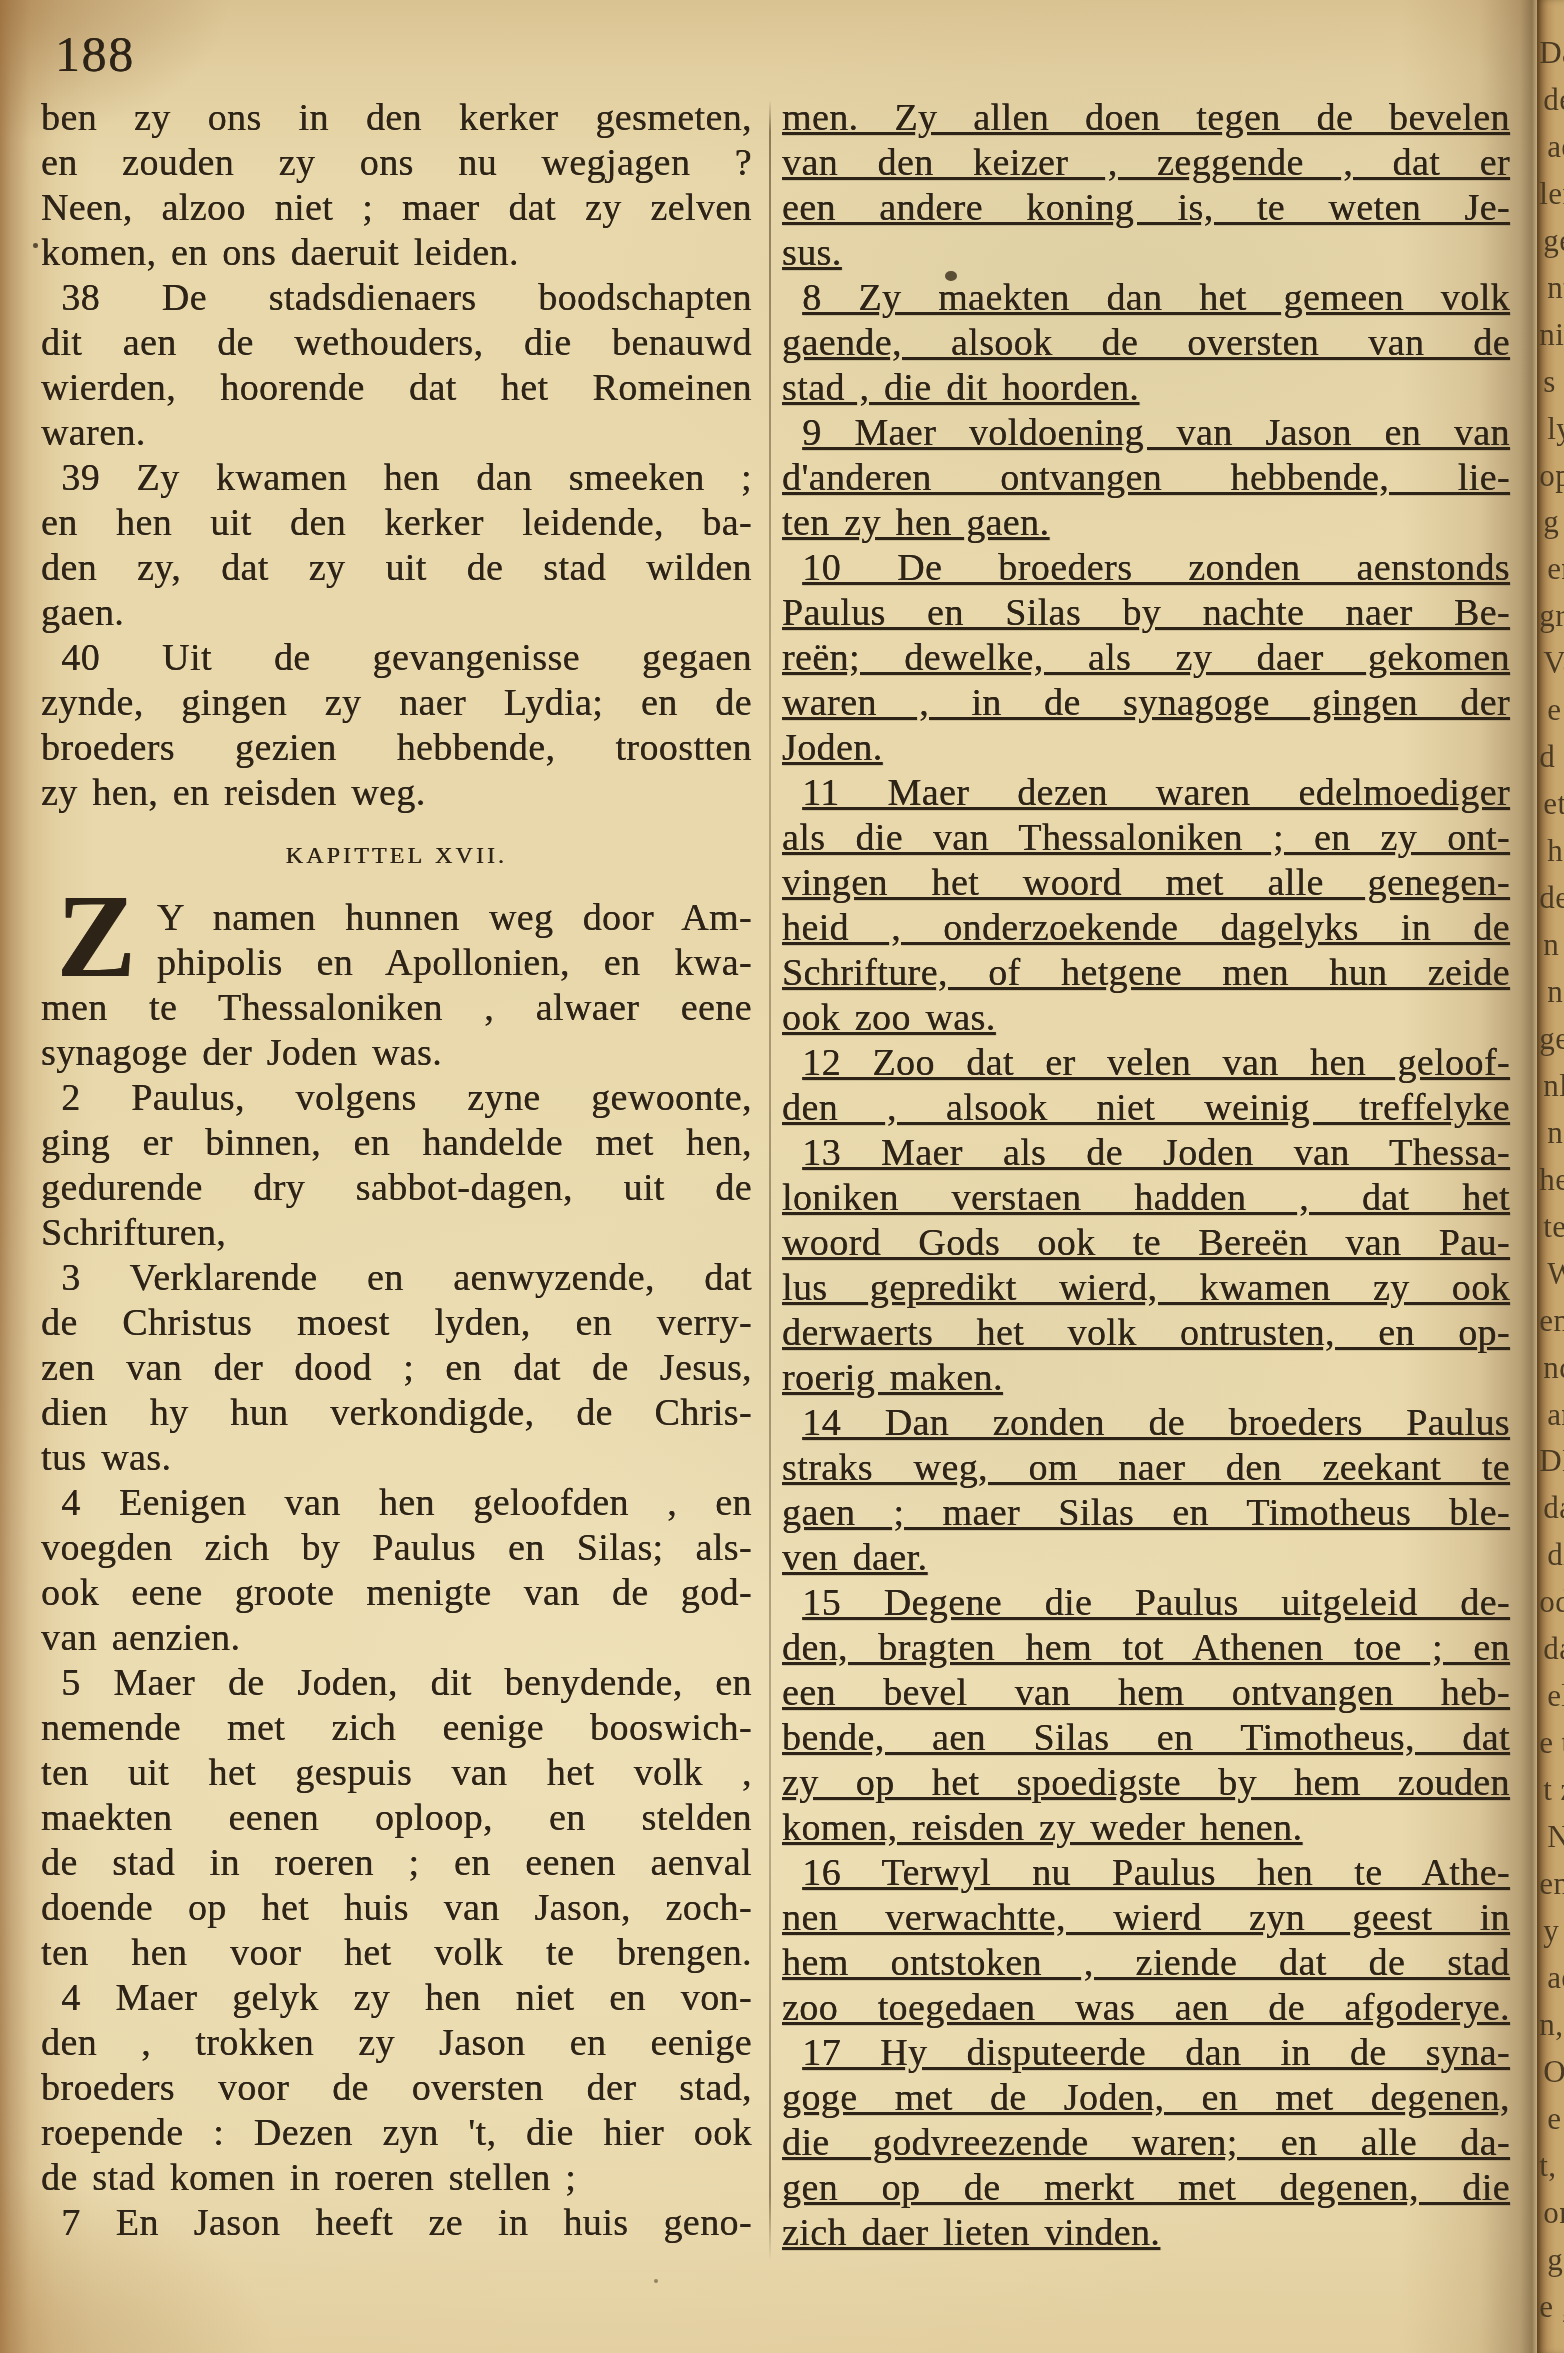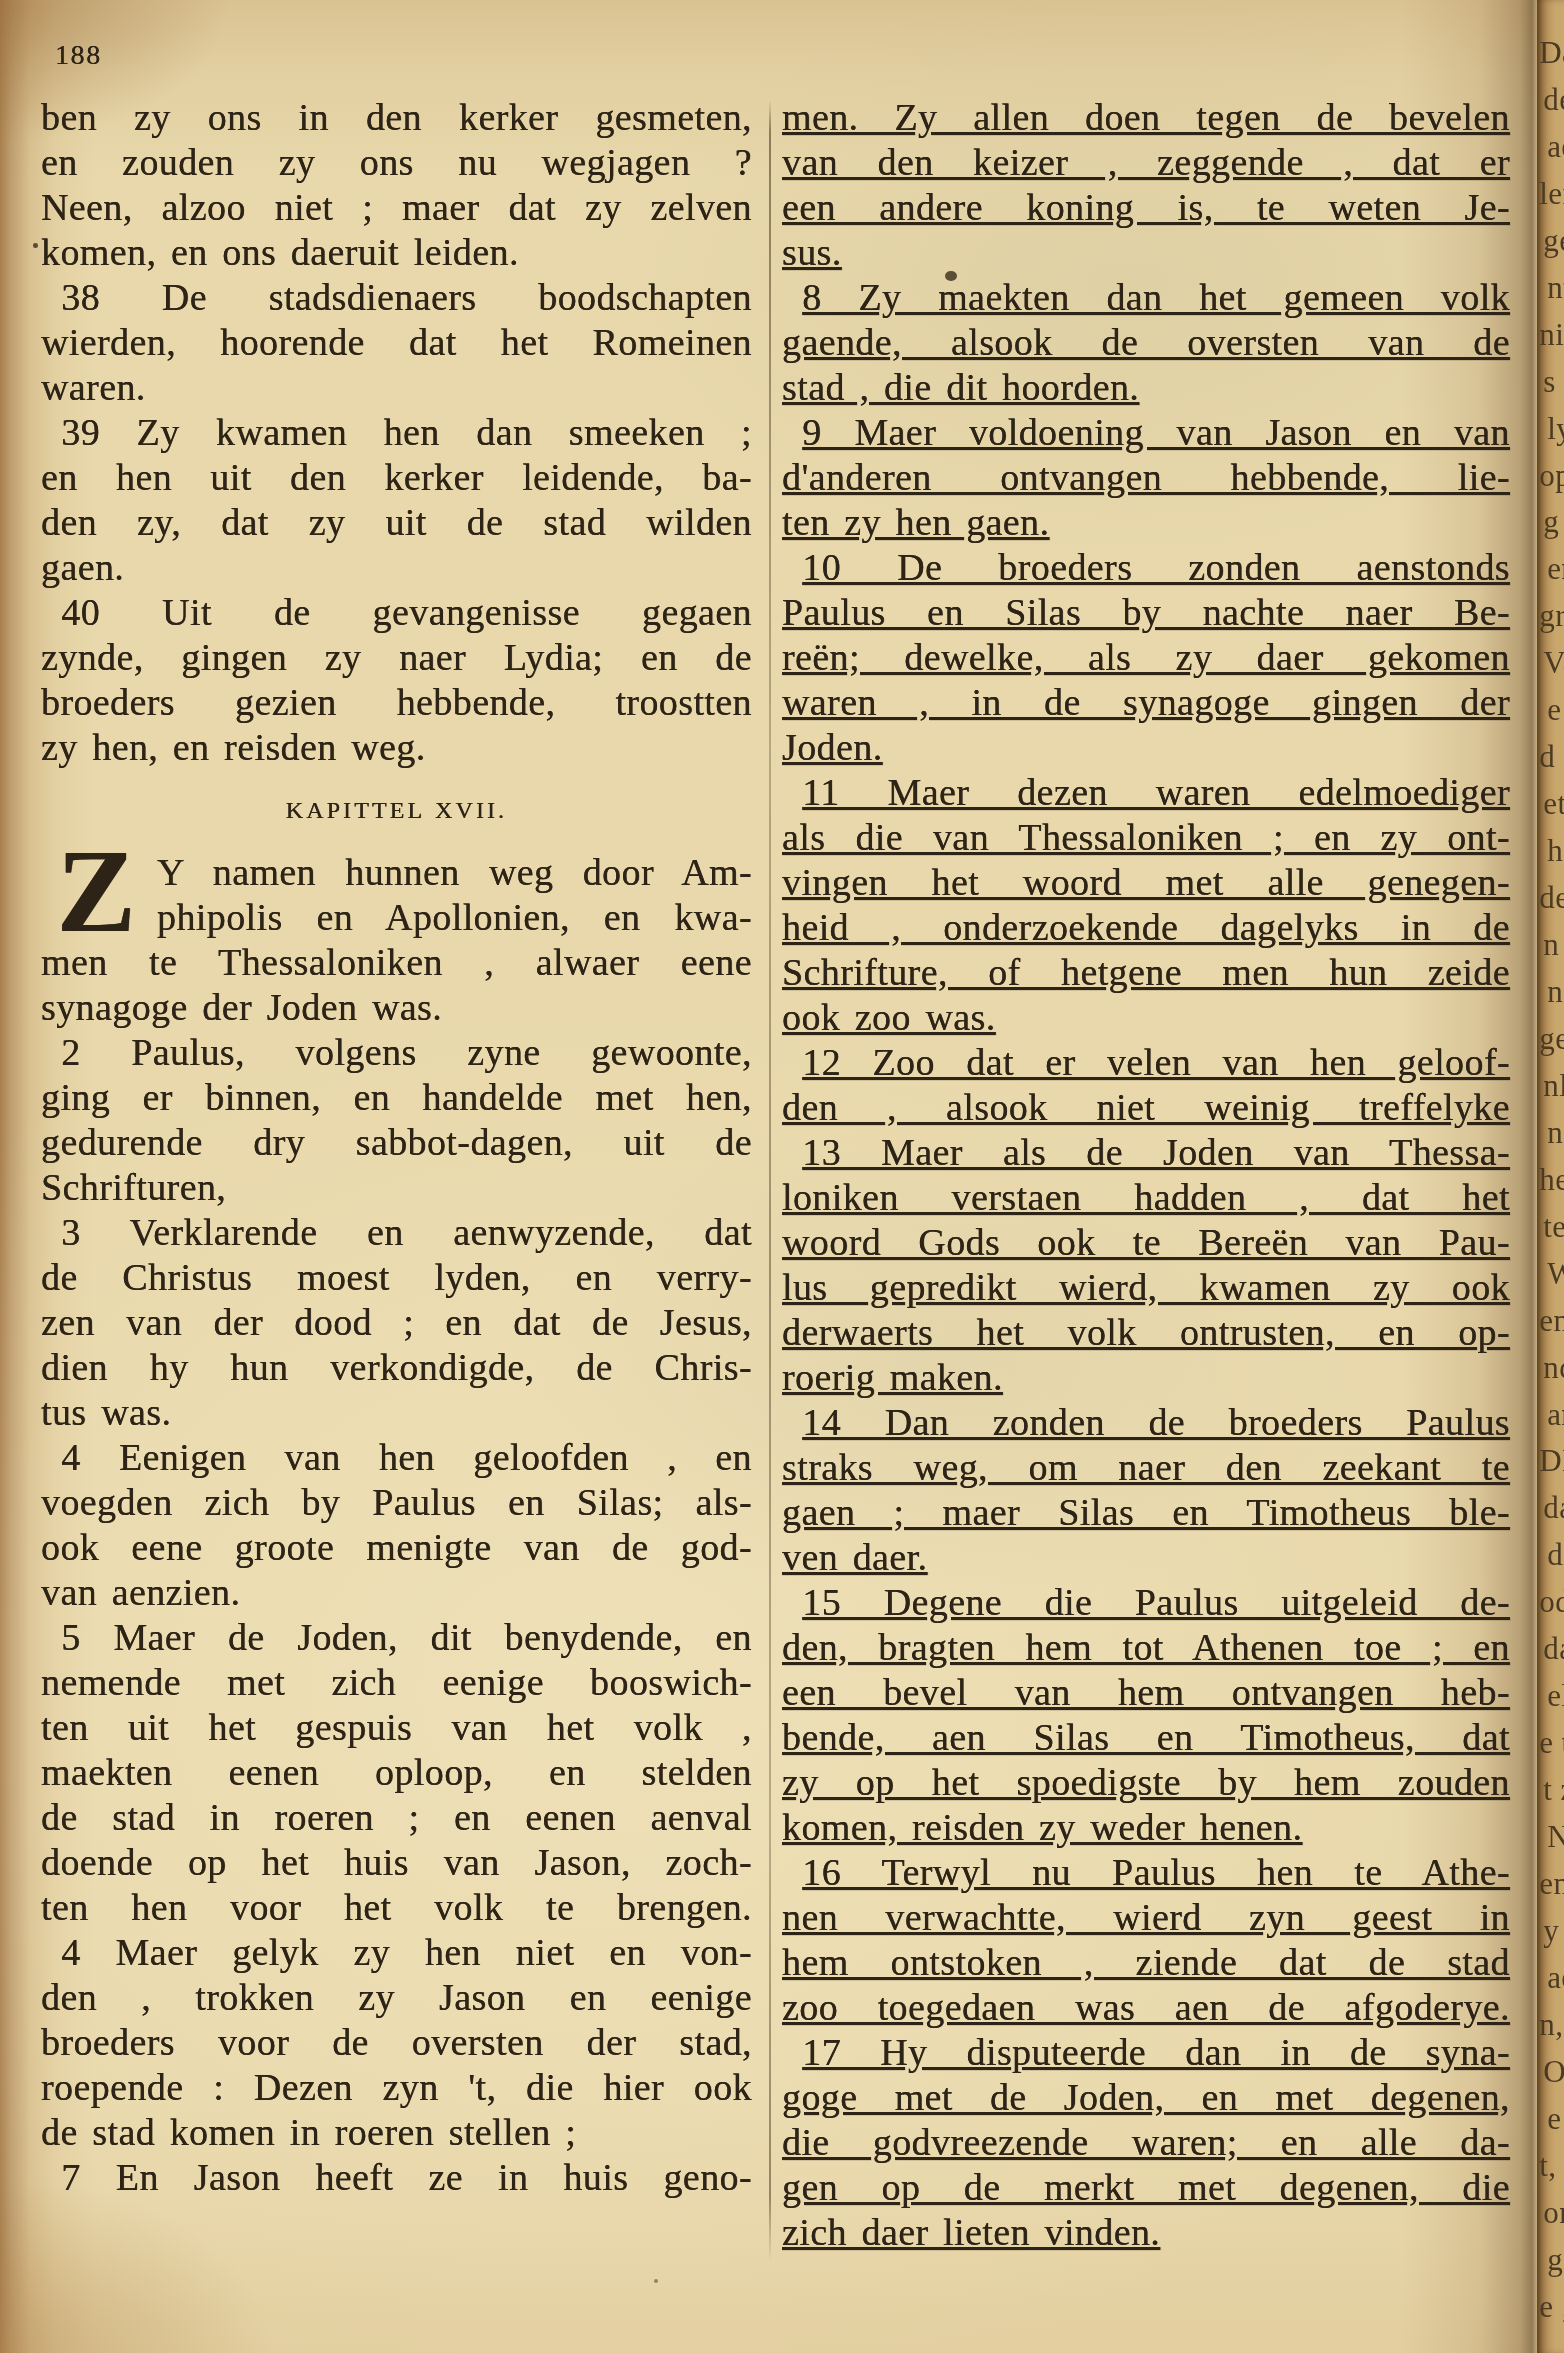--- a/index.html
+++ b/index.html
@@ -13,21 +13,21 @@
       radial-gradient(704px 391px at 72% 12%, rgba(145,138,108,.10), rgba(145,138,108,0) 75%),
       radial-gradient(548px 329px at 60% 58%, rgba(145,138,108,.08), rgba(145,138,108,0) 75%),
       radial-gradient(1174px 939px at 38% 72%, rgba(252,242,212,.30), rgba(252,242,212,0) 80%),
       linear-gradient(90deg, #a87f4e 0px, rgba(168,127,78,.65) 11px, rgba(190,150,95,.35) 30px, rgba(200,165,110,.15) 55px, rgba(200,165,110,0) 94px),
       linear-gradient(90deg, rgba(150,110,60,0) 1401px, rgba(150,110,60,.18) 1479px, rgba(120,85,45,.42) 1520px, rgba(90,62,30,.58) 1532px, rgba(120,88,48,.30) 1537px, rgba(120,88,48,0) 1542px),
       linear-gradient(180deg, rgba(185,145,90,.30) 0px, rgba(185,145,90,.12) 74px, rgba(185,145,90,0) 180px),
       linear-gradient(0deg, rgba(205,170,115,.22) 0px, rgba(205,170,115,.08) 117px, rgba(205,170,115,0) 250px),
       #e8d8ab;
   }
   .ink{ text-shadow:0 0 0.6px rgba(45,36,23,.85), 0.4px 0.4px 0.5px rgba(45,36,23,.35); }
-  .page-number{position:absolute;left:55px;top:31px;font-size:28px;line-height:47px;letter-spacing:1.6px;}
+  .page-number{position:absolute;left:55px;top:31px;font-size:50px;line-height:47px;letter-spacing:1.6px;}
   .header-title{
     position:absolute;left:720px;top:34px;transform:translateX(-50%);
     font-size:36px;line-height:44px;letter-spacing:1.6px;white-space:nowrap;
   }
   .column{position:absolute;top:95px;}
   .col-left{left:41px;width:711px;}
   .col-right{left:782px;width:728px;text-decoration:underline;}
   .line{height:45px;line-height:45px;font-size:38px;letter-spacing:0.4px;word-spacing:4.7px;}
   .j,.v,.d1,.d2{text-align:justify;text-align-last:justify;}
   .e{text-align:left;text-align-last:left;}
@@ -70,20 +70,21 @@
   <div class="page-number ink">188</div>
 
   <div class="divider"></div>
 
   <div class="column col-left ink">
       <div class="line j">ben zy ons in den kerker gesmeten,</div>
       <div class="line j">en zouden zy ons nu wegjagen ?</div>
       <div class="line j">Neen, alzoo niet ; maer dat zy zelven</div>
       <div class="line e">komen, en ons daeruit leiden.</div>
       <div class="line v">38 De stadsdienaers boodschapten</div>
+      <div class="line j">dit aen de wethouders, die benauwd</div>
       <div class="line j">wierden, hoorende dat het Romeinen</div>
       <div class="line e">waren.</div>
       <div class="line v">39 Zy kwamen hen dan smeeken ;</div>
       <div class="line j">en hen uit den kerker leidende, ba-</div>
       <div class="line j">den zy, dat zy uit de stad wilden</div>
       <div class="line e">gaen.</div>
       <div class="line v">40 Uit de gevangenisse gegaen</div>
       <div class="line j">zynde, gingen zy naer Lydia; en de</div>
       <div class="line j">broeders gezien hebbende, troostten</div>
       <div class="line e">zy hen, en reisden weg.</div>

